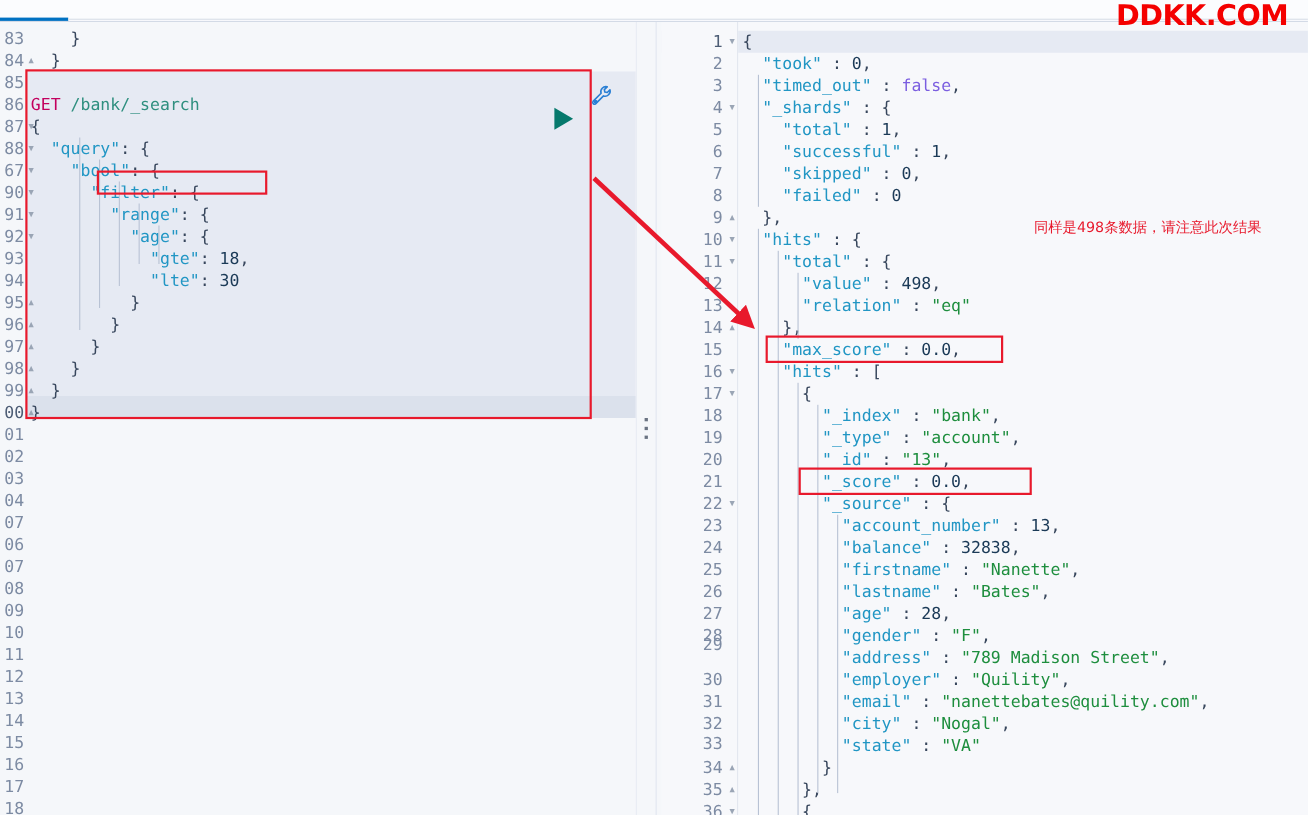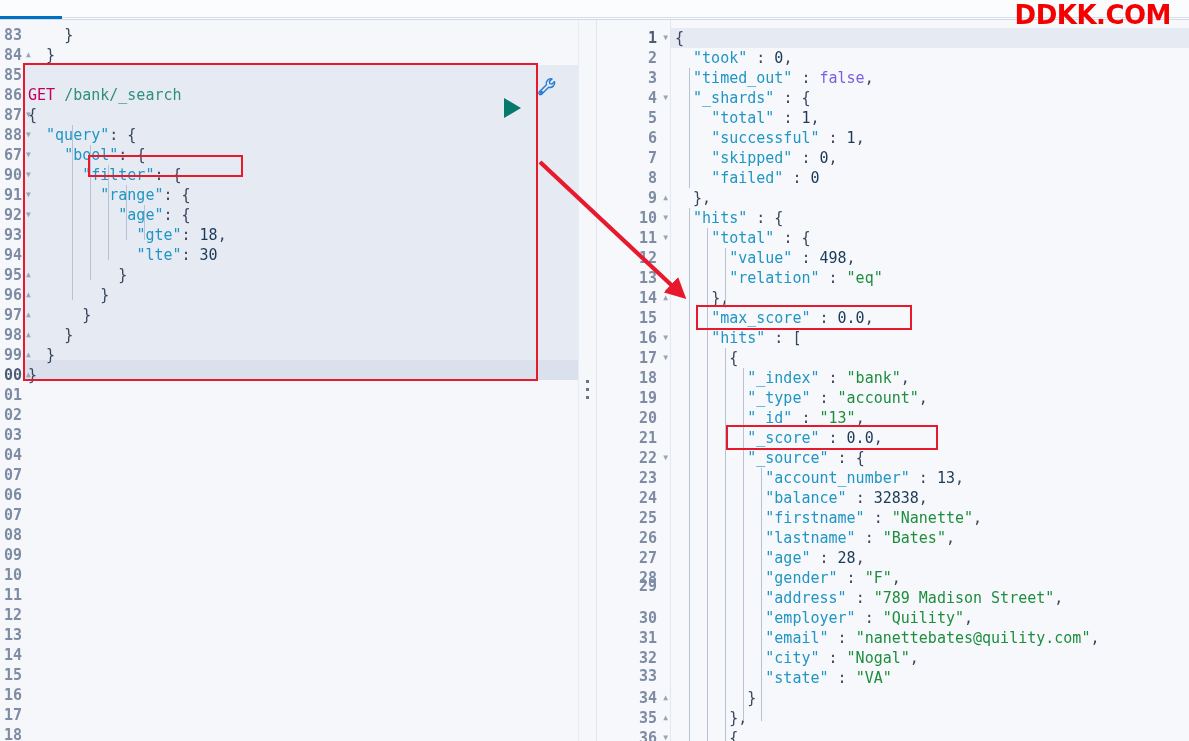--- a/index.html
+++ b/index.html
@@ -48,21 +48,20 @@
   }
   .pane-left  { left: 0;   width: 578px; }
   .pane-right { left: 601px; width: 588px; background:#f7f8fb; }
 
   .gutter {
     position: absolute;
     top: 0;
     height: 721px;
     background: #f5f7fa;
     box-sizing: border-box;
-    font-weight: bold;
   }
   .gutter-left  { left: 0;   width: 24px; }
   .gutter-right { left: 0;   width: 70px; background:#f7f8fb; }
 
   .gutter-right::after {
     content: "";
     position: absolute;
     right: 0; top: 0;
     width: 1px; height: 721px;
     background: #e3e7ef;
@@ -437,17 +436,18 @@
   <svg class="anno-arrow" viewBox="0 0 200 185">
     <defs>
       <marker id="arrowhead" markerWidth="5" markerHeight="5" refX="3.6" refY="2.5" orient="auto">
         <polygon points="0,0 5,2.5 0,5" fill="#e8192c"></polygon>
       </marker>
     </defs>
     <line x1="20" y1="22" x2="162" y2="155" stroke="#e8192c" stroke-width="4.2" marker-end="url(#arrowhead)"></line>
   </svg>
 
   <div class="anno-note">
+    <div>同样是498条数据，请注意此次结果</div>
   </div>
 
   <div class="wm-top">DDKK.COM</div>
 
 </div>
 
 </body></html>

